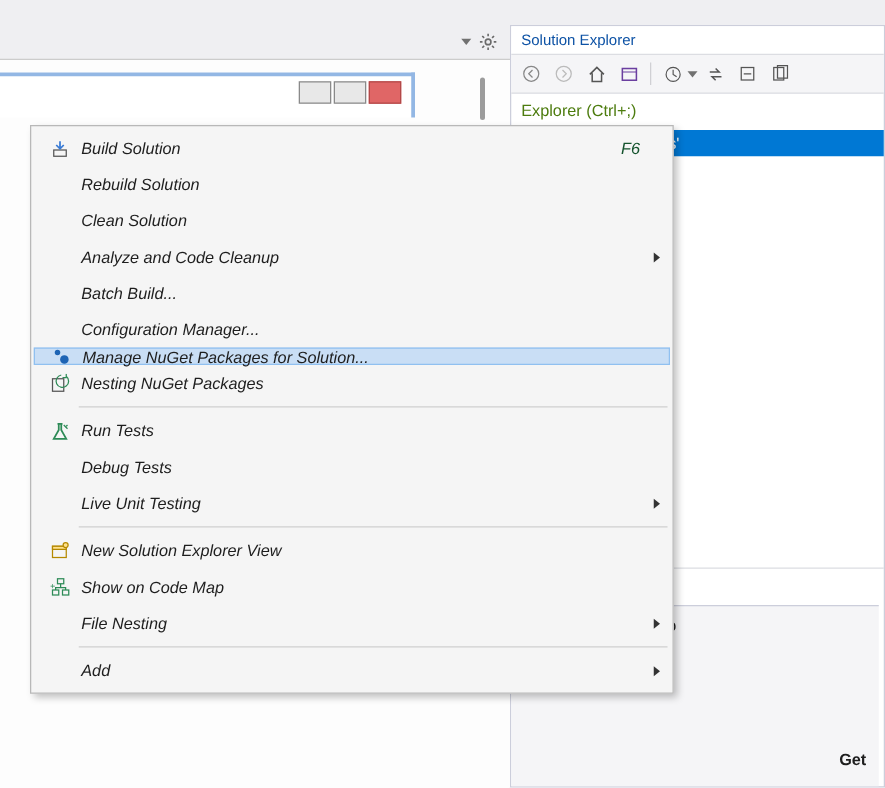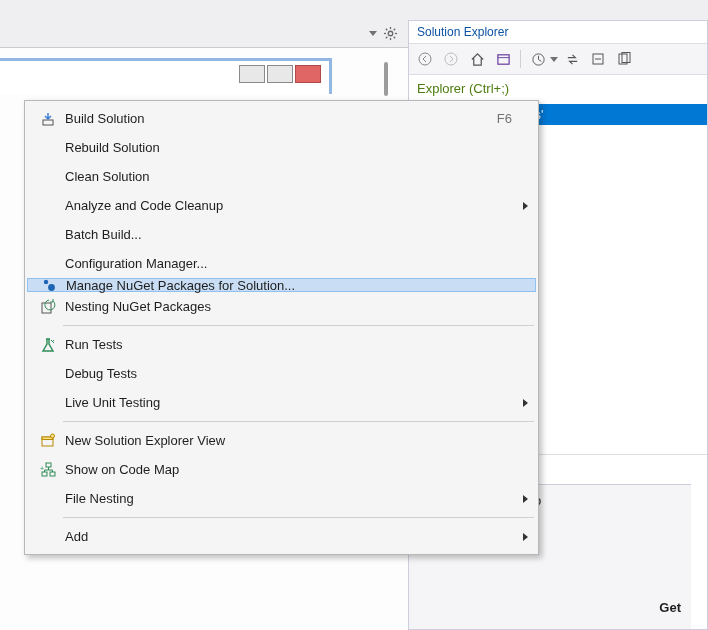--- a/index.html
+++ b/index.html
@@ -98,21 +98,21 @@
     font-size: 12.5px;
   }
   .bottom-tab {
     padding: 5px 10px;
     color: #0d52a5;
     border-right: 1px solid #dcdde2;
   }
 
   .props-panel {
     position: absolute;
-    bottom: 0; left: 0; right: 16px; height: 145px;
+    bottom: 0; left: 0; right: 4px; height: 145px;
     border-top: 1px solid #cccedb;
     padding: 8px 10px;
     background: #f5f5f7;
   }
   .props-line1 { color:#1e1e1e; }
   .props-label {
     position: absolute;
     right: 10px; bottom: 14px;
     font-weight: 600;
   }
@@ -152,33 +152,34 @@
     border: 1px solid #b8b8b8;
     box-shadow: 3px 3px 6px rgba(0,0,0,0.25);
     padding: 3px 2px;
   }
   .menu-item {
     display: flex;
     align-items: center;
     height: 29px;
     padding: 0 24px 0 4px;
     position: relative;
+    font-style: italic;
   }
   .menu-item.selected {
     background: #c9def5;
     border: 1px solid #90c0f0;
     height: 14px;
   }
   .menu-icon-col {
     width: 34px;
     display: flex; align-items: center; justify-content: center;
     flex-shrink: 0;
   }
   .menu-label { flex: 1; color: #1e1e1e; }
-  .menu-shortcut { color: #737373; margin-left: auto; }
+  .menu-shortcut { color: #14532d; margin-left: auto; }
   .submenu-arrow {
     position: absolute; right: 8px; top: 50%;
     transform: translateY(-50%);
     width: 0; height: 0;
     border-top: 4px solid transparent;
     border-bottom: 4px solid transparent;
     border-left: 5px solid #333;
   }
   .menu-sep {
     height: 1px;

